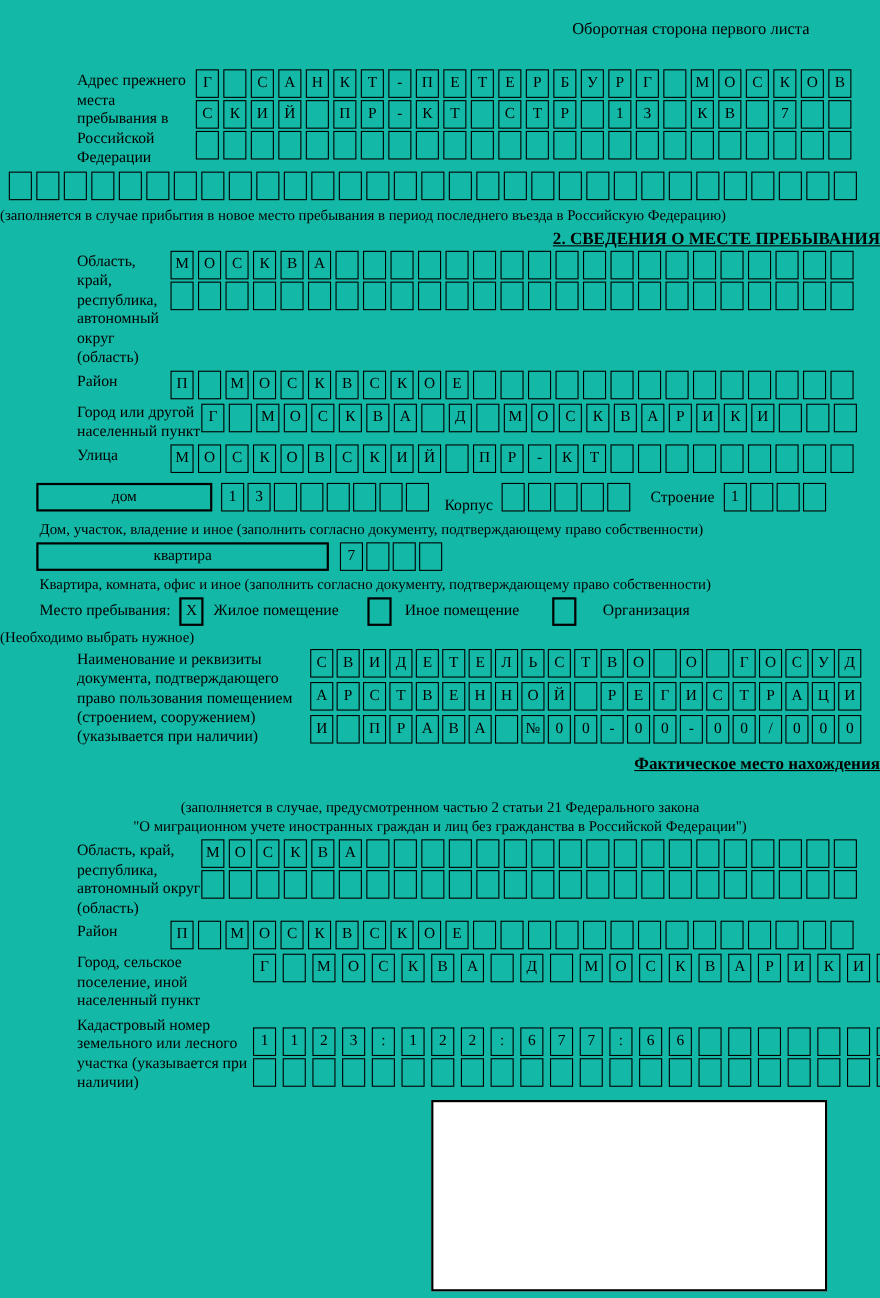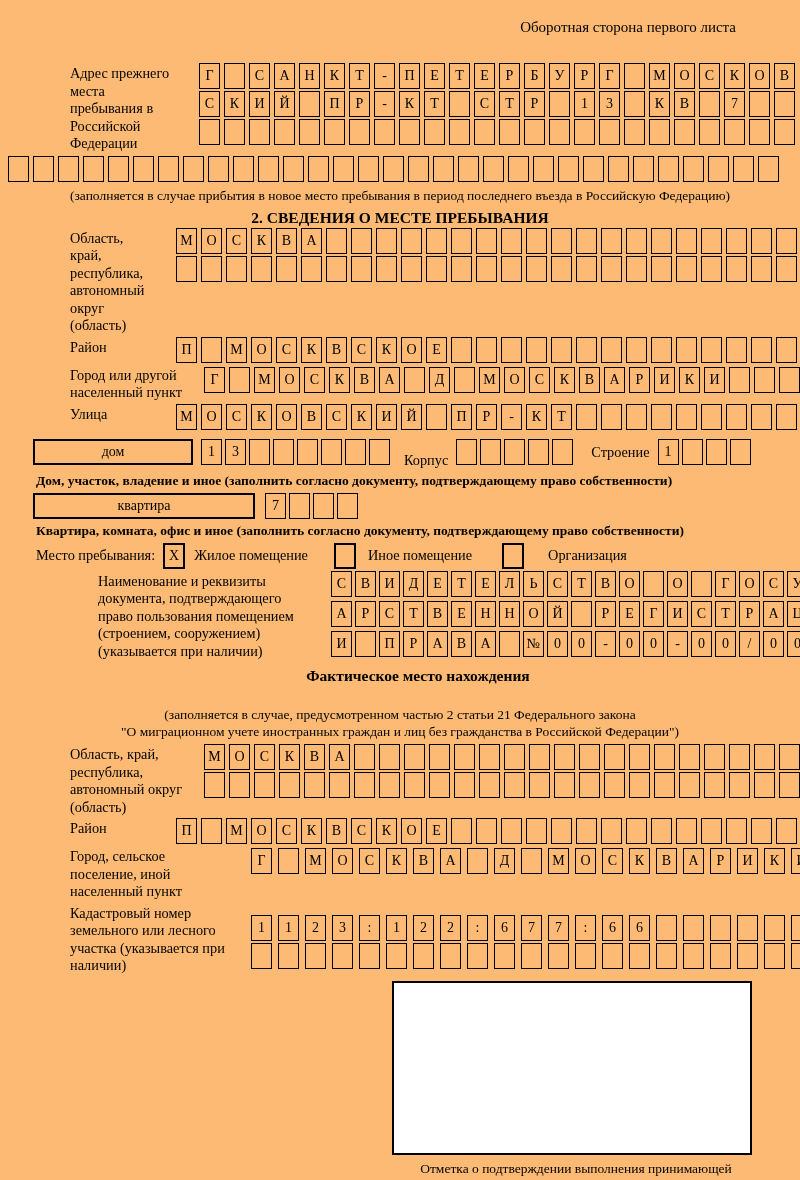--- a/index.html
+++ b/index.html
@@ -1,67 +1,67 @@
 <!DOCTYPE html>
 <html><head>
 <meta charset="utf-8">
 <style>
   html,body{margin:0;padding:0;background:#fff;}
   .page{
     position:relative;
     width:800px;height:1180px;
-    background:#fdba74;color:#000;
+    background:#14b8a6;color:#000;
     font-family:"Liberation Serif","DejaVu Serif",serif;
     overflow:hidden;
     box-sizing:border-box;
     padding-top:18px;
   }
   .header{
     text-align:right;
     padding-right:64px;
     font-size:15px;
     line-height:19px;
   }
-  .field{display:flex;margin-left:70px;gap:21px;}
+  .field{display:flex;margin-left:70px;}
   .flabel{flex-shrink:0;font-size:14.3px;line-height:17.5px;padding-top:2px;}
   .w105{width:108px;}
   .w85{width:85px;}
   .w113{width:113px;}
   .w160{width:160px;}
-  .w212{width:212px;margin-left:28px;}
+  .w212{width:212px;}
   .rows{display:flex;flex-direction:column;gap:2px;}
   .boxrow{display:flex;gap:4px;}
   .boxrow.tight{gap:3px;}
   .boxrow.wide{gap:6px;}
   .cell{
     box-sizing:border-box;
     width:21px;height:26px;
     border:1.8px solid #000;
     display:flex;align-items:center;justify-content:center;
     font-size:14px;line-height:1;
     flex-shrink:0;
   }
   .fullrow{margin-left:8px;margin-top:3px;}
   .caption{
-    text-align:center;
+    text-align:left;
     font-size:13.5px;line-height:17px;
     margin-top:5px;
     white-space:nowrap;
   }
   .caption-left{
     margin-left:36px;margin-top:3px;
     font-size:13.5px;line-height:17px;
     white-space:nowrap;
-    font-weight:bold;
   }
   .sec-title{
-    text-align:center;
+    text-align:right;
     font-weight:bold;
     font-size:15.5px;line-height:20px;
     margin-top:4px;
+    text-decoration:underline;
   }
   .m2{margin-top:2px;}
   .m4{margin-top:4px;}
   .labelbox{
     box-sizing:border-box;
     border:2px solid #000;
     height:26px;
     display:flex;align-items:center;justify-content:center;
     font-size:14px;
     flex-shrink:0;
@@ -398,39 +398,40 @@
     <div class="boxrow tight">
         <div class="cell">1</div>
         <div class="cell"></div>
         <div class="cell"></div>
         <div class="cell"></div>
       </div>
   </div>
   <div class="caption-left">Дом, участок, владение и иное (заполнить согласно документу, подтверждающему право собственности)</div>
 
   <div class="domrow" style="margin-top:4px;">
-    <div class="labelbox" style="width:222px;margin-right:10px;">квартира</div>
+    <div class="labelbox" style="width:266px;margin-right:10px;">квартира</div>
     <div class="boxrow tight">
         <div class="cell">7</div>
         <div class="cell"></div>
         <div class="cell"></div>
         <div class="cell"></div>
       </div>
   </div>
   <div class="caption-left">Квартира, комната, офис и иное (заполнить согласно документу, подтверждающему право собственности)</div>
 
   <div class="mestorow">
     <span>Место пребывания:</span>
     <div class="checkbox" style="margin-left:8px;">X</div>
     <span style="margin-left:9px;">Жилое помещение</span>
     <div class="checkbox" style="margin-left:26px;"></div>
     <span style="margin-left:12px;">Иное помещение</span>
     <div class="checkbox" style="margin-left:30px;"></div>
     <span style="margin-left:24px;">Организация</span>
   </div>
+  <div class="caption" style="margin-top:2px;">(Необходимо выбрать нужное)</div>
 
   <div class="field m2">
     <div class="flabel w212">Наименование и реквизиты документа, подтверждающего право пользования помещением (строением, сооружением) (указывается при наличии)</div>
     <div class="rows" style="gap:4px;">
       <div class="boxrow tight">
           <div class="cell">С</div>
           <div class="cell">В</div>
           <div class="cell">И</div>
           <div class="cell">Д</div>
           <div class="cell">Е</div>

